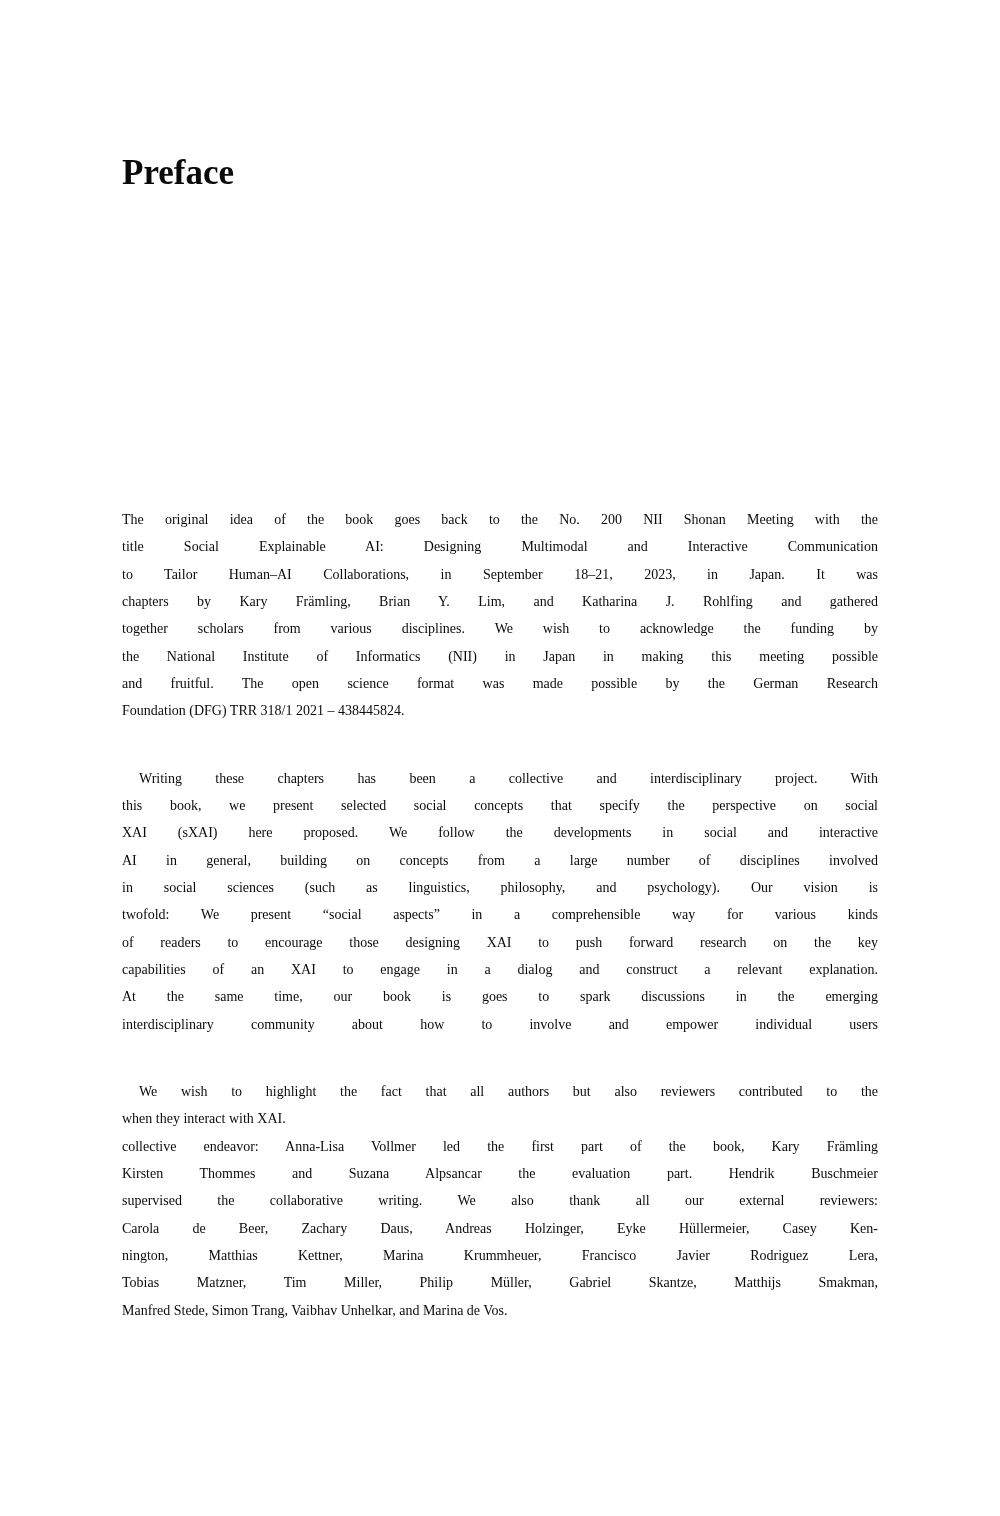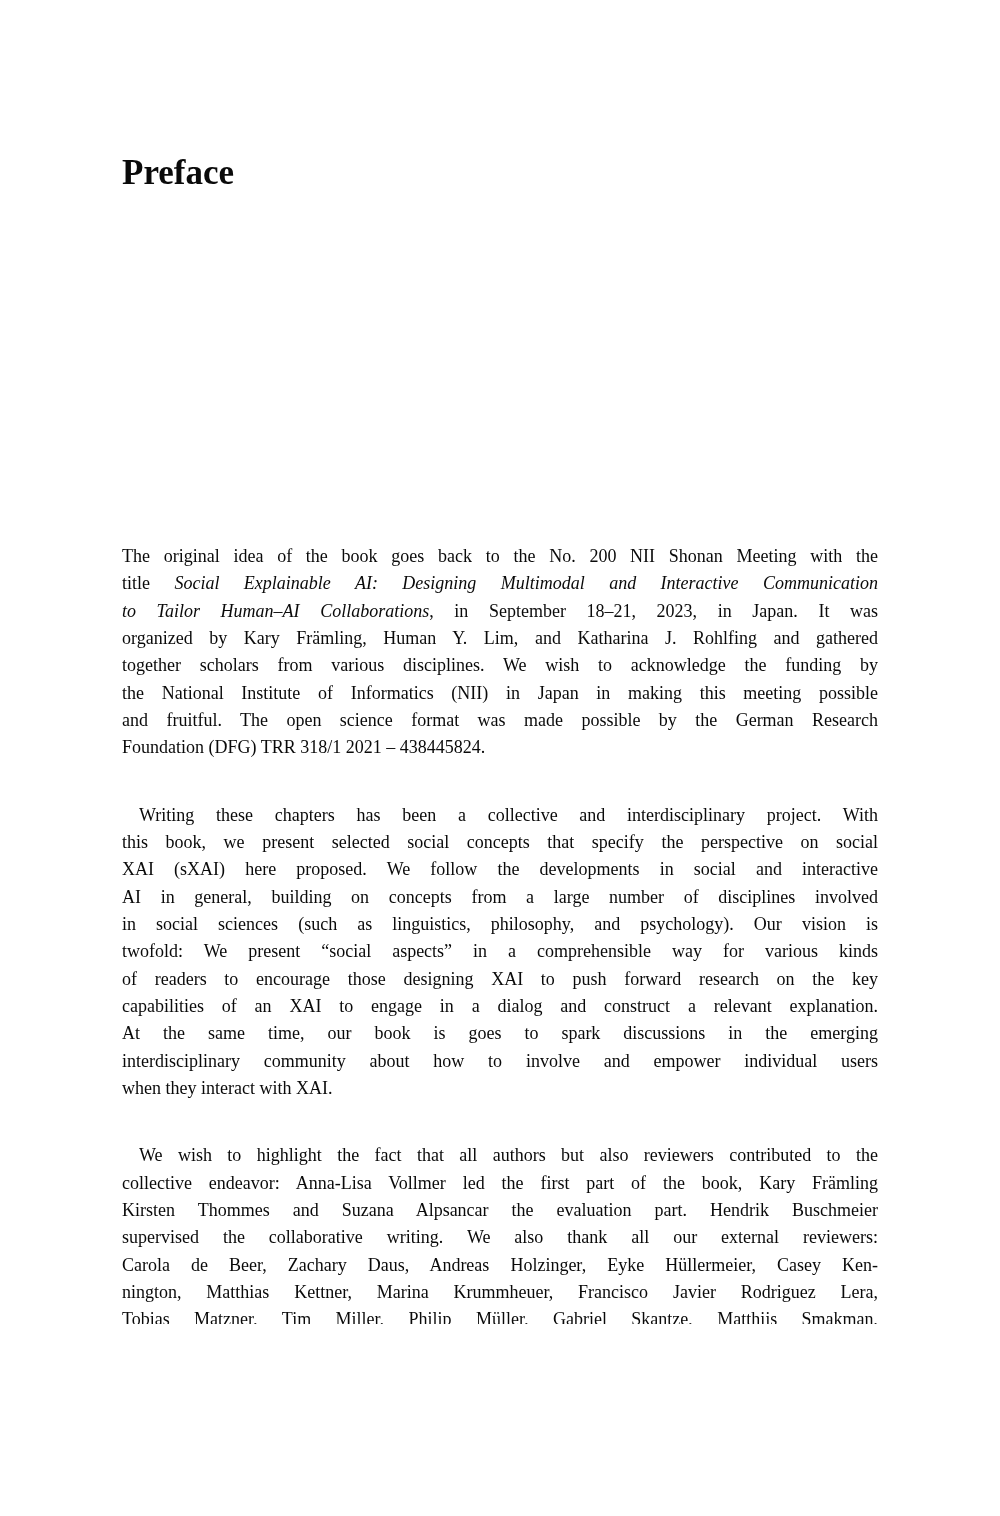--- a/index.html
+++ b/index.html
@@ -21,38 +21,37 @@
     left: 122px;
     top: 132px;
     font-size: 35px;
     line-height: 36px;
     font-weight: 700;
     letter-spacing: 0px;
   }
   .body-text {
     position: absolute;
     left: 122px;
-    top: 543px;
+    top: 506px;
     width: 756px;
-    font-size: 18px;
+    font-size: 14px;
     line-height: 27.33px;
   }
   .line {
     text-align: justify;
     text-align-last: justify;
   }
   .line.last {
     text-align-last: left;
   }
   .line.indent {
     text-indent: 17px;
     margin-top: 40px;
   }
   .italic {
-    font-style: italic;
   }
   .page-number {
     position: absolute;
     left: 122px;
     top: 1393px;
     width: 756px;
     text-align: right;
     font-size: 20px;
     line-height: 22px;
   }
@@ -60,37 +59,37 @@
 </head>
 <body>
 
 <div class="page">
   <h1 class="title">Preface</h1>
 
   <div class="body-text">
       <div class="line"><span>The original idea of the book goes back to the No. 200 NII Shonan Meeting with the</span></div>
       <div class="line"><span>title </span><span class="italic">Social Explainable AI: Designing Multimodal and Interactive Communication</span></div>
       <div class="line"><span class="italic">to Tailor Human–AI Collaborations</span><span>, in September 18–21, 2023, in Japan. It was</span></div>
-      <div class="line"><span>organized by Kary Främling, Human Y. Lim, and Katharina J. Rohlfing and gathered</span></div>
+      <div class="line"><span>chapters by Kary Främling, Brian Y. Lim, and Katharina J. Rohlfing and gathered</span></div>
       <div class="line"><span>together scholars from various disciplines. We wish to acknowledge the funding by</span></div>
       <div class="line"><span>the National Institute of Informatics (NII) in Japan in making this meeting possible</span></div>
       <div class="line"><span>and fruitful. The open science format was made possible by the German Research</span></div>
       <div class="line last"><span>Foundation (DFG) TRR 318/1 2021 – 438445824.</span></div>
       <div class="line indent"><span>Writing these chapters has been a collective and interdisciplinary project. With</span></div>
       <div class="line"><span>this book, we present selected social concepts that specify the perspective on social</span></div>
       <div class="line"><span>XAI (sXAI) here proposed. We follow the developments in social and interactive</span></div>
       <div class="line"><span>AI in general, building on concepts from a large number of disciplines involved</span></div>
       <div class="line"><span>in social sciences (such as linguistics, philosophy, and psychology). Our vision is</span></div>
       <div class="line"><span>twofold: We present “social aspects” in a comprehensible way for various kinds</span></div>
       <div class="line"><span>of readers to encourage those designing XAI to push forward research on the key</span></div>
       <div class="line"><span>capabilities of an XAI to engage in a dialog and construct a relevant explanation.</span></div>
       <div class="line"><span>At the same time, our book is goes to spark discussions in the emerging</span></div>
       <div class="line"><span>interdisciplinary community about how to involve and empower individual users</span></div>
+      <div class="line indent"><span>We wish to highlight the fact that all authors but also reviewers contributed to the</span></div>
       <div class="line last"><span>when they interact with XAI.</span></div>
-      <div class="line indent"><span>We wish to highlight the fact that all authors but also reviewers contributed to the</span></div>
       <div class="line"><span>collective endeavor: Anna-Lisa Vollmer led the first part of the book, Kary Främling</span></div>
       <div class="line"><span>Kirsten Thommes and Suzana Alpsancar the evaluation part. Hendrik Buschmeier</span></div>
       <div class="line"><span>supervised the collaborative writing. We also thank all our external reviewers:</span></div>
       <div class="line"><span>Carola de Beer, Zachary Daus, Andreas Holzinger, Eyke Hüllermeier, Casey Ken-</span></div>
       <div class="line"><span>nington, Matthias Kettner, Marina Krummheuer, Francisco Javier Rodriguez Lera,</span></div>
       <div class="line"><span>Tobias Matzner, Tim Miller, Philip Müller, Gabriel Skantze, Matthijs Smakman,</span></div>
       <div class="line last"><span>Manfred Stede, Simon Trang, Vaibhav Unhelkar, and Marina de Vos.</span></div>
     </div>
 
   <div class="page-number">v</div>

